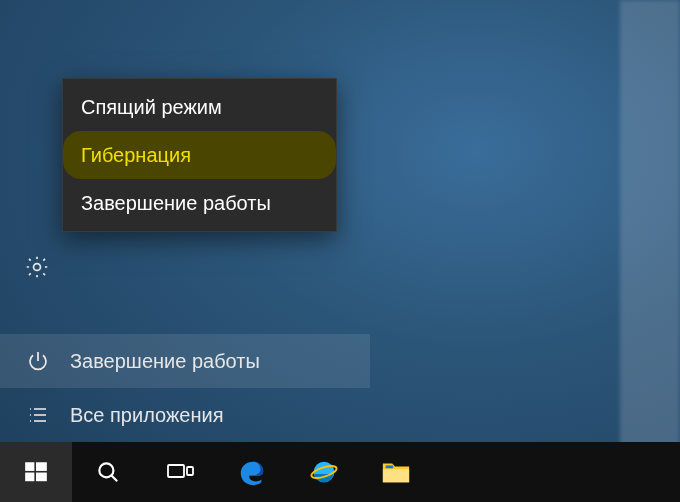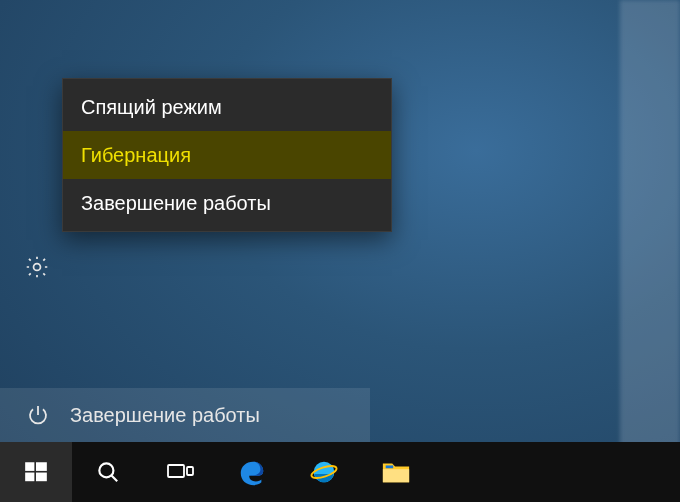--- a/index.html
+++ b/index.html
@@ -60,39 +60,40 @@
     margin-right: 18px;
     color: #e6e6e6;
   }
   .rail-label { flex: 1; }
 
   
   .power-menu {
     position: absolute;
     left: 62px;
     top: 78px;
-    width: 330px;
+    width: 275px;
     background: #2b2b2b;
     box-shadow: 0 8px 24px rgba(0,0,0,0.5);
     padding: 4px 0;
     border: 1px solid #3a3a3a;
   }
   .power-item {
     height: 48px;
     display: flex;
     align-items: center;
     padding: 0 18px;
     font-size: 20px;
     color: #fff;
     cursor: pointer;
     white-space: nowrap;
   }
   .power-item.hover {
     background: #4a4500;
     color: #f0e000;
+    border-radius: 18px;
   }
 
   
   .settings-floating {
     position: absolute;
     left: 24px;
     top: 254px;
     color: #e6e6e6;
   }
 
@@ -133,20 +134,33 @@
 <div class="start-rail">
   <div class="rail-item highlight">
     <span class="rail-icon">
       <svg width="24" height="24" viewBox="0 0 24 24" fill="none" stroke="currentColor" stroke-width="1.8">
         <path d="M12 3v9"></path>
         <path d="M7 6.2a8 8 0 1 0 10 0"></path>
       </svg>
     </span>
     <span class="rail-label">Завершение работы</span>
   </div>
+  <div class="rail-item">
+    <span class="rail-icon">
+      <svg width="24" height="24" viewBox="0 0 24 24" fill="none" stroke="currentColor" stroke-width="1.6">
+        <line x1="4" y1="6" x2="5" y2="6"></line>
+          <line x1="8" y1="6" x2="20" y2="6"></line>
+        <line x1="4" y1="12" x2="5" y2="12"></line>
+          <line x1="8" y1="12" x2="20" y2="12"></line>
+        <line x1="4" y1="18" x2="5" y2="18"></line>
+          <line x1="8" y1="18" x2="20" y2="18"></line>
+      </svg>
+    </span>
+    <span class="rail-label">Все приложения</span>
+  </div>
 </div>
 
 <div class="taskbar">
   <div class="task-btn active">
     <svg width="26" height="26" viewBox="0 0 24 24">
       <rect x="2" y="3" width="8.5" height="8" fill="#ffffff"></rect>
       <rect x="12" y="3" width="10" height="8" fill="#ffffff"></rect>
       <rect x="2" y="12.5" width="8.5" height="8" fill="#ffffff"></rect>
       <rect x="12" y="12.5" width="10" height="8" fill="#ffffff"></rect>
     </svg>

